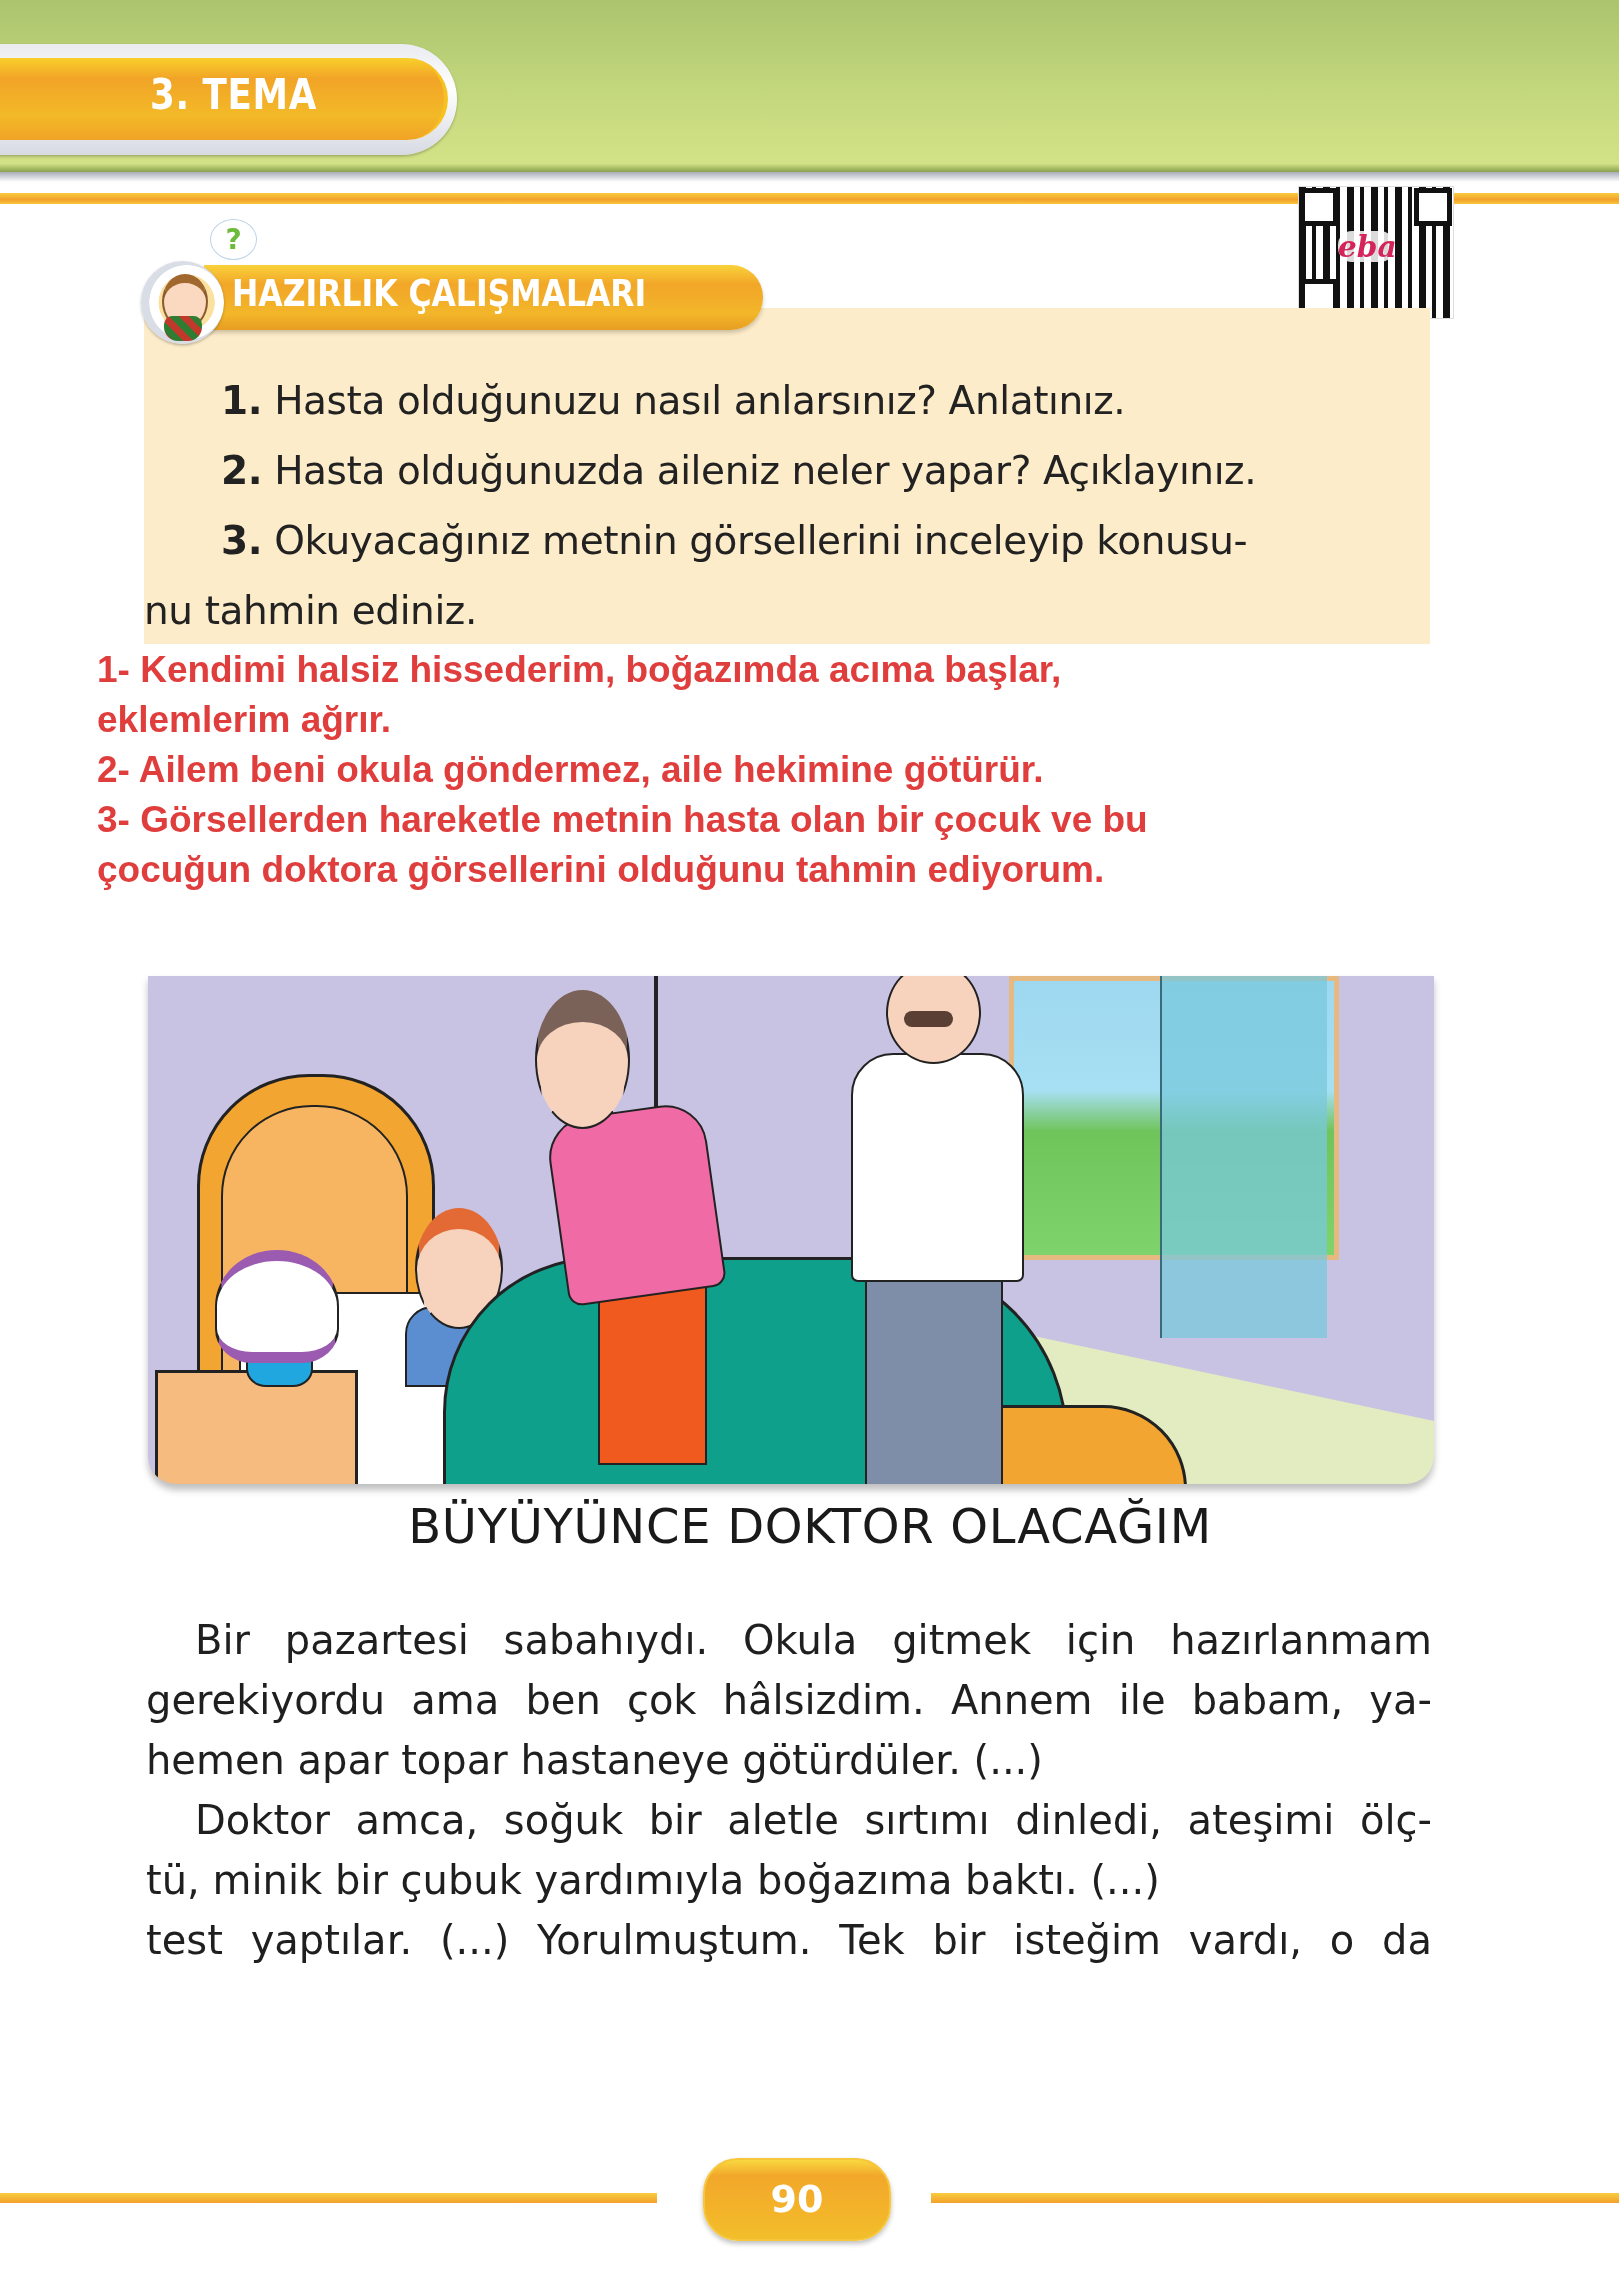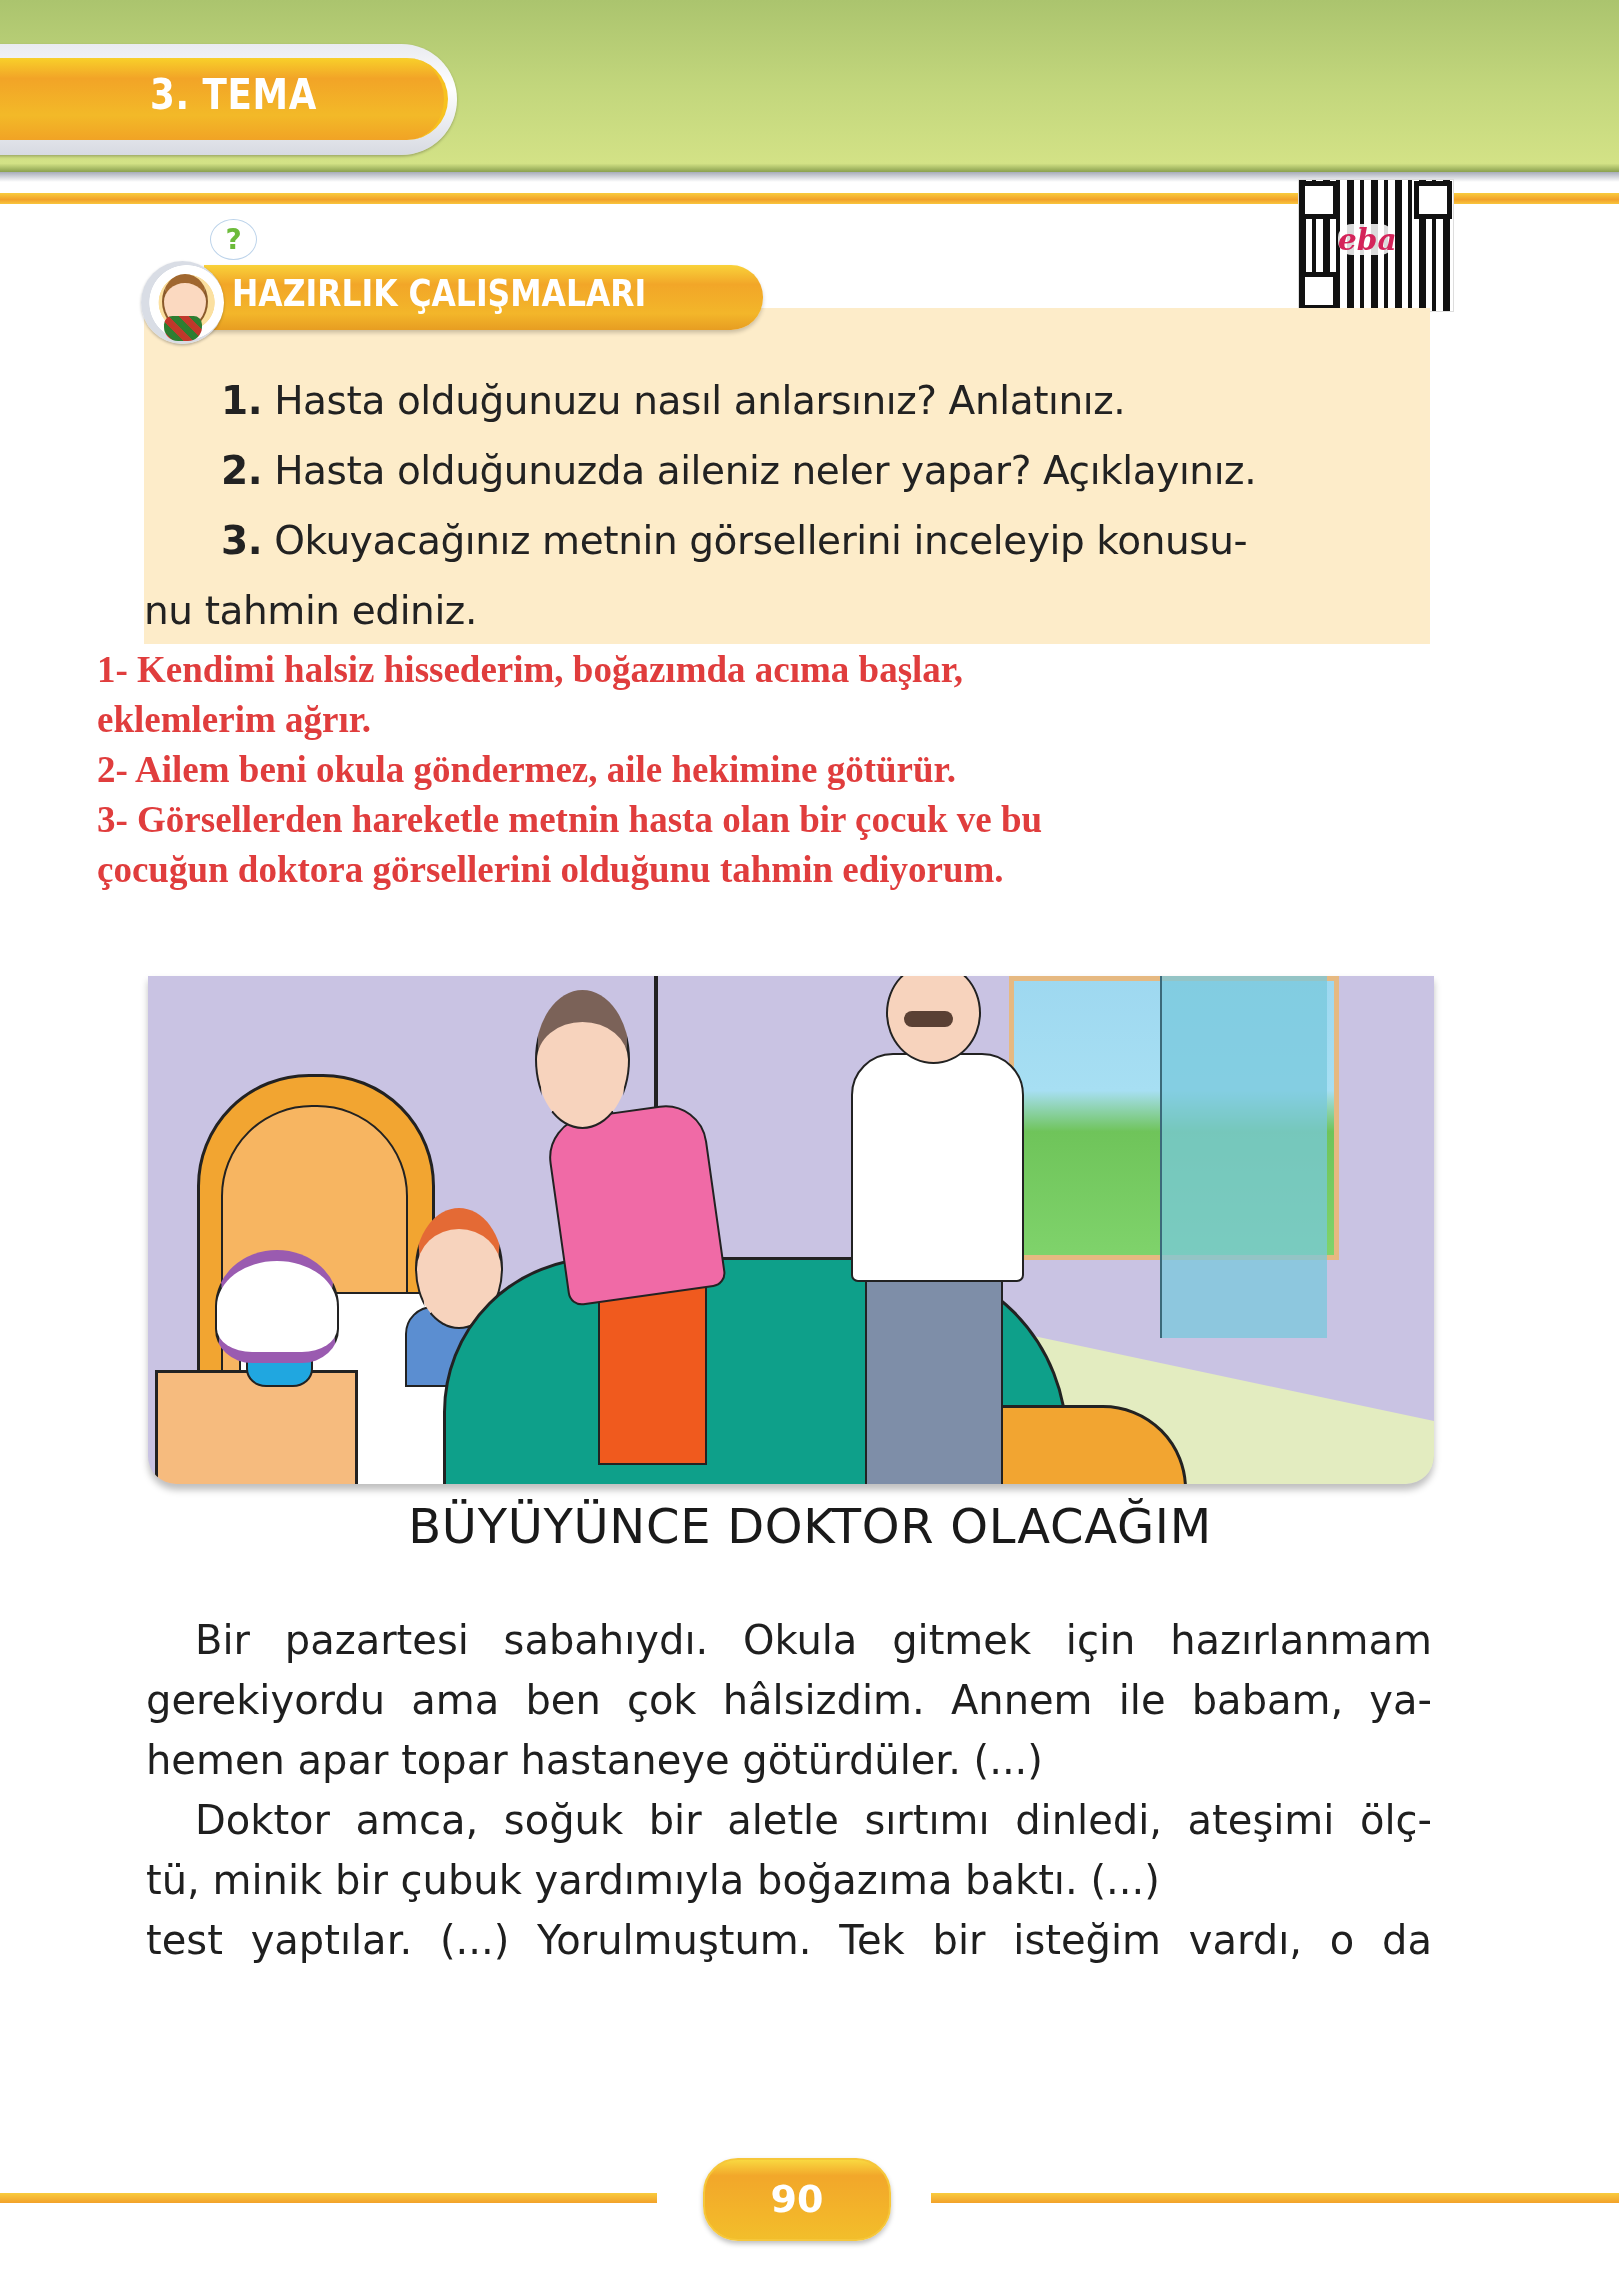--- a/index.html
+++ b/index.html
@@ -35,21 +35,21 @@
     font-size: 42px; letter-spacing: 0.7px; color: #ffffff;
     transform: scaleX(0.85); transform-origin: left center;
   }
   
   .rule-top {
     position: absolute; left: 0; top: 193px; width: 1620px; height: 11.2px;
     background: linear-gradient(to bottom, #f9cc3e, #f2a12a 60%, #f9c63d);
   }
   
   .qr {
-    position: absolute; left: 1299px; top: 180px; width: 154px; height: 131px;
+    position: absolute; left: 1299px; top: 187px; width: 154px; height: 131px;
     background:
       repeating-linear-gradient(90deg, #111 0 7px, #fff 7px 12.7px, #111 12.7px 17px, #fff 17px 24px),
       #fff;
     outline: 0.7px solid #ddd;
   }
   .qr::before, .qr::after {
     content: ""; position: absolute; width: 28px; height: 28px; border: 5.6px solid #111; background: #fff;
   }
   .qr::before { left: 1.4px; top: 1.4px; }
   .qr::after { left: 1.4px; bottom: 1.4px; }
@@ -107,21 +107,21 @@
   }
   .prep-q { display: block; white-space: nowrap; }
   .prep-q .num { font-weight: bold; }
   .prep-q.indent { padding-left: 63px; }
   
   .answers {
     position: absolute; left: 97px; top: 645px; width: 1336px;
     font-family: "Liberation Sans", sans-serif; font-weight: bold;
     font-size: 37px; line-height: 50px; color: #e03d3d;
   }
-  .answers div { white-space: nowrap; font-family: Liberation Serif, serif; }
+  .answers div { white-space: nowrap; }
   
   .illustration {
     position: absolute; left: 148px; top: 976px; width: 1286px; height: 508px;
     border-radius: 0 0 28px 28px; overflow: hidden;
     background: #c9c3e3;
     box-shadow: 0 5.6px 7px rgba(0,0,0,0.25);
   }
   .illu-floor { position: absolute; left: 422px; top: 366px; width: 984px; height: 211px; background: #e3ecc0; transform: skewY(12deg); }
   .illu-wall-line { position: absolute; left: 506px; top: 0; width: 4.2px; height: 380px; background: #222; }
   .illu-window { position: absolute; left: 861px; top: 0; width: 320px; height: 274px; background: linear-gradient(to bottom, #9ed8f0 0%, #a7dff3 40%, #6fc45a 55%, #7fd36b 100%); border: 5.6px solid #e6b981; }

